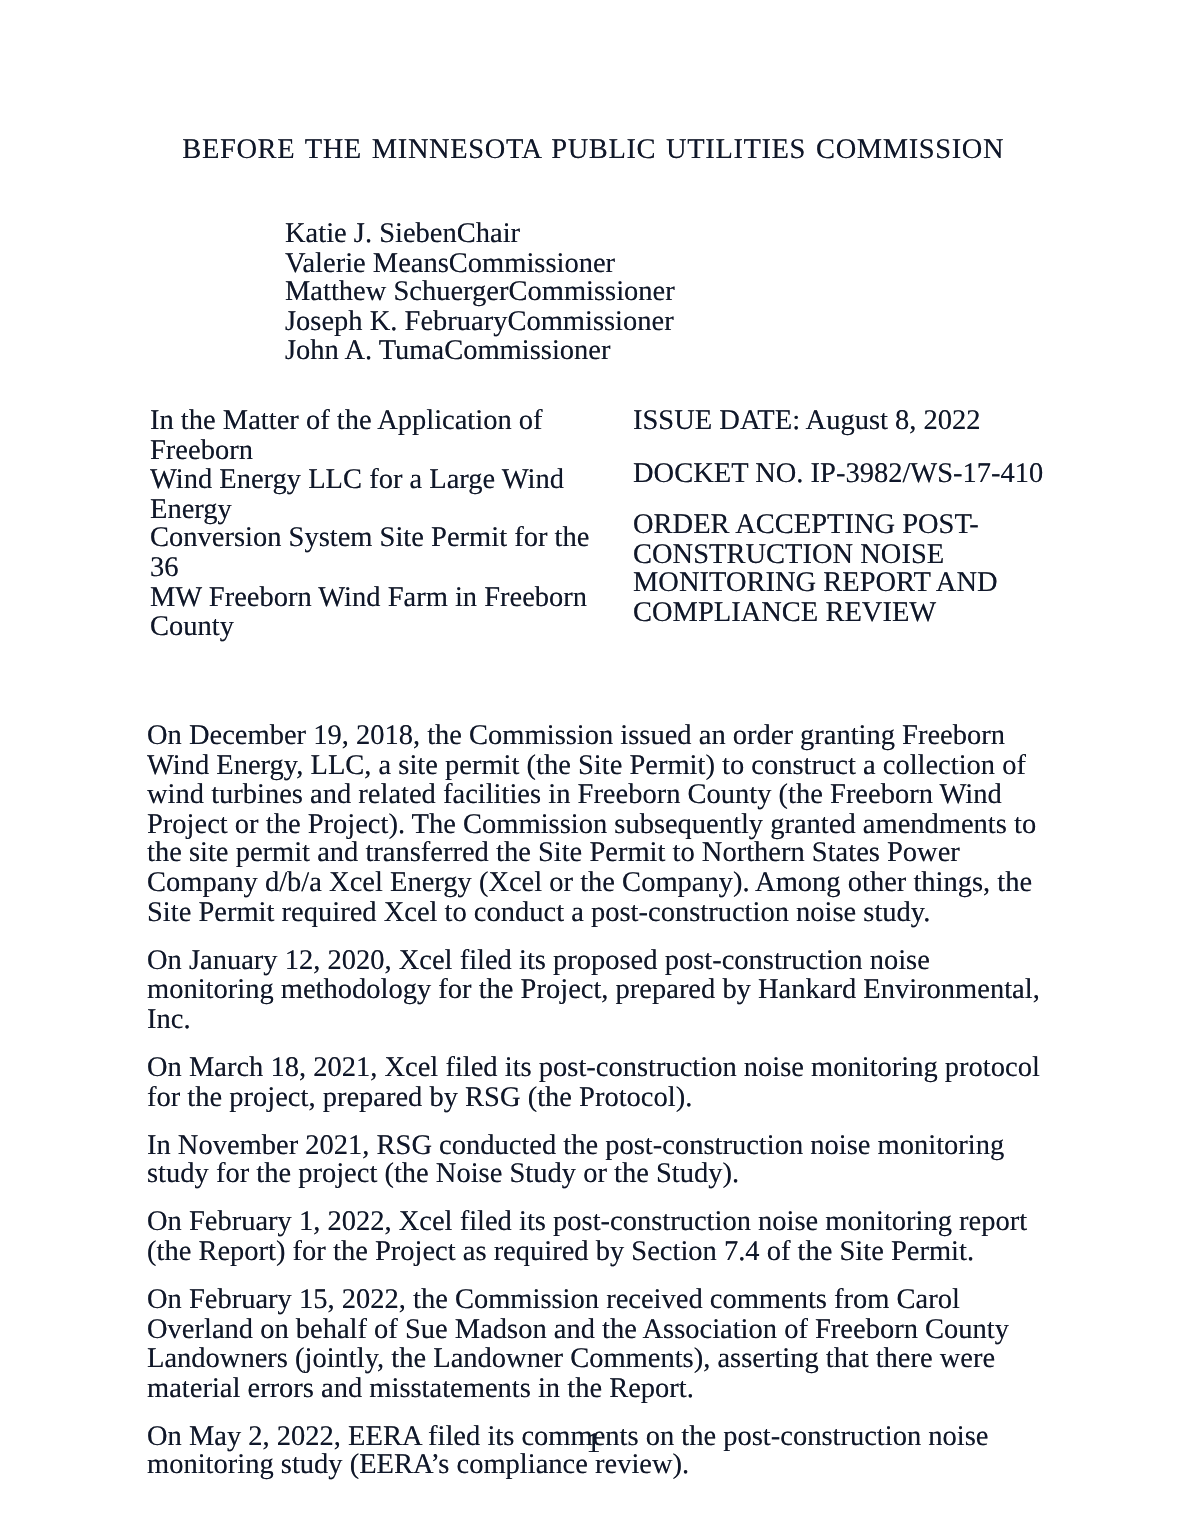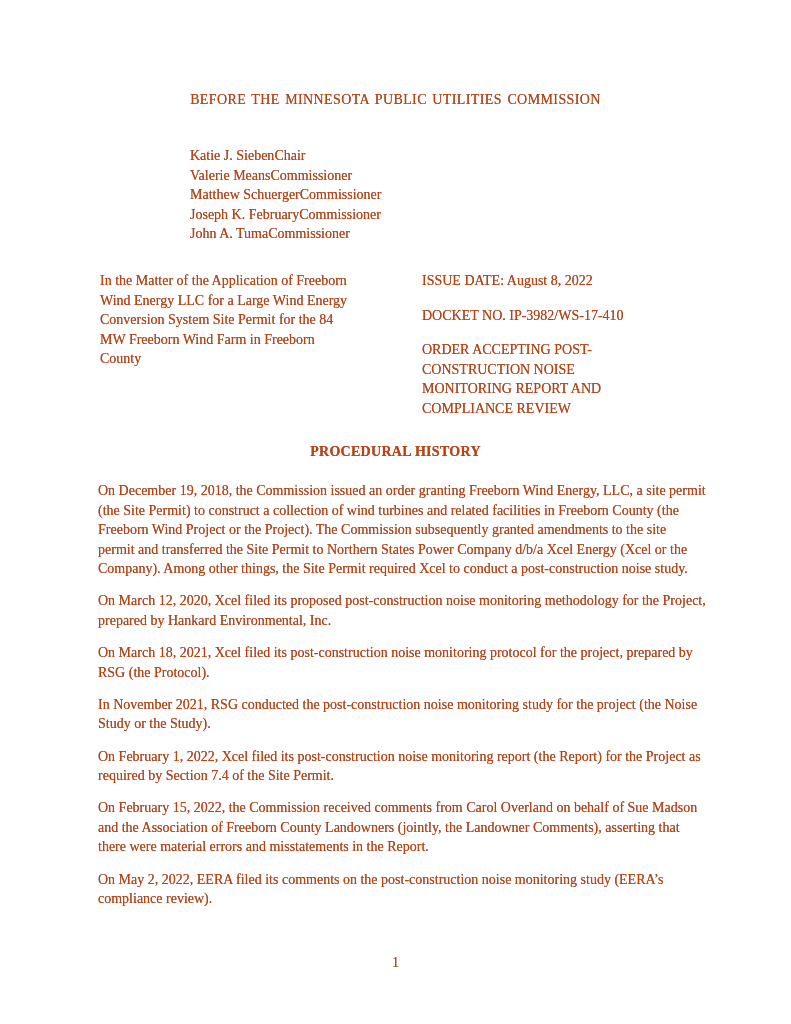--- a/index.html
+++ b/index.html
@@ -2,23 +2,23 @@
 <html><head>
 <meta charset="utf-8">
 <style>
   * { margin: 0; padding: 0; box-sizing: border-box; }
   html, body { background: #ffffff; }
   .page {
     position: relative;
     width: 791px;
     height: 1024px;
     background: #ffffff;
-    color: #c2410c;
+    color: #0f172a;
     font-family: "Liberation Serif", "DejaVu Serif", serif;
-    font-size: 14px;
+    font-size: 19px;
     line-height: 19.6px;
     overflow: hidden;
     text-shadow: 0 0 0.4px rgba(0,0,0,0.55); 
   }
 
   .doc-title {
     position: absolute;
     top: 90px;
     left: 0;
     width: 100%;
@@ -109,38 +109,37 @@
     </div>
     <div class="commissioner-row">
       <span>John A. Tuma</span>
       <span>Commissioner</span>
     </div>
   </div>
 
   <div class="caption">
     <div class="caption-left">In the Matter of the Application of Freeborn
 Wind Energy LLC for a Large Wind Energy
-Conversion System Site Permit for the 84
+Conversion System Site Permit for the 36
 MW Freeborn Wind Farm in Freeborn
 County</div>
     <div class="caption-right">
       <div class="cap-item">ISSUE DATE: August 8, 2022</div>
       <div class="cap-item">DOCKET NO. IP-3982/WS-17-410</div>
       <div class="order-title">ORDER ACCEPTING POST-
 CONSTRUCTION NOISE
 MONITORING REPORT AND
 COMPLIANCE REVIEW</div>
     </div>
   </div>
 
-  <div class="section-heading">PROCEDURAL HISTORY</div>
 
   <div class="body-text">
     <p>On December 19, 2018, the Commission issued an order granting Freeborn Wind Energy, LLC, a site permit (the Site Permit) to construct a collection of wind turbines and related facilities in Freeborn County (the Freeborn Wind Project or the Project). The Commission subsequently granted amendments to the site permit and transferred the Site Permit to Northern States Power Company d/b/a Xcel Energy (Xcel or the Company). Among other things, the Site Permit required Xcel to conduct a post-construction noise study.</p>
-    <p>On March 12, 2020, Xcel filed its proposed post-construction noise monitoring methodology for the Project, prepared by Hankard Environmental, Inc.</p>
+    <p>On January 12, 2020, Xcel filed its proposed post-construction noise monitoring methodology for the Project, prepared by Hankard Environmental, Inc.</p>
     <p>On March 18, 2021, Xcel filed its post-construction noise monitoring protocol for the project, prepared by RSG (the Protocol).</p>
     <p>In November 2021, RSG conducted the post-construction noise monitoring study for the project (the Noise Study or the Study).</p>
     <p>On February 1, 2022, Xcel filed its post-construction noise monitoring report (the Report) for the Project as required by Section 7.4 of the Site Permit.</p>
     <p>On February 15, 2022, the Commission received comments from Carol Overland on behalf of Sue Madson and the Association of Freeborn County Landowners (jointly, the Landowner Comments), asserting that there were material errors and misstatements in the Report.</p>
     <p>On May 2, 2022, EERA filed its comments on the post-construction noise monitoring study (EERA’s compliance review).</p>
   </div>
 
   <div class="page-number">1</div>
 
 </div>

